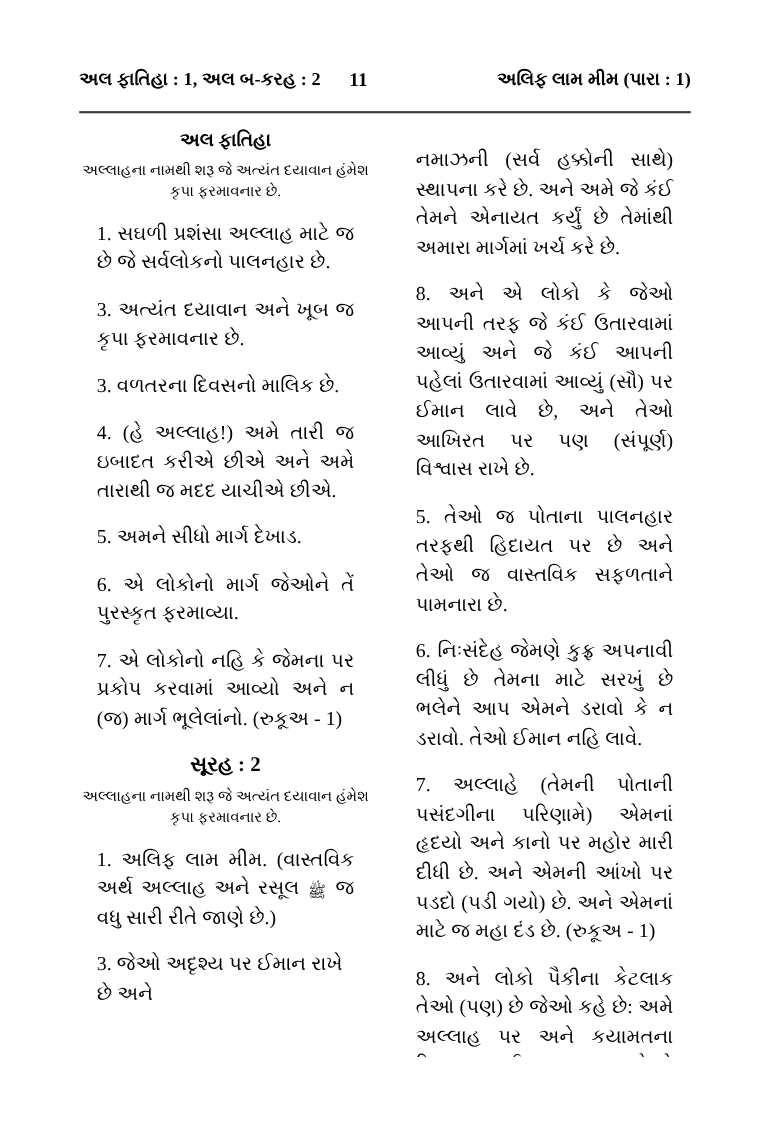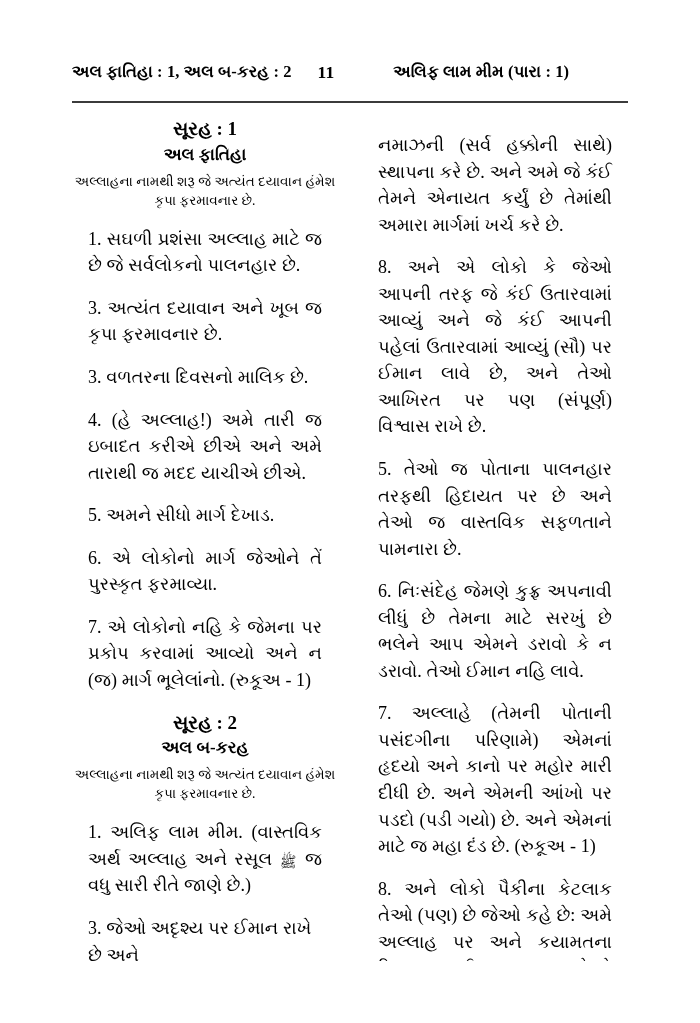--- a/index.html
+++ b/index.html
@@ -42,21 +42,21 @@
   .head-left {
     flex: 0 0 auto;
   }
   .head-folio {
     flex: 0 0 auto;
     margin-left: 26px;
     font-size: 17.5px;
   }
   .head-right {
     flex: 1 1 auto;
-    text-align: center;
+    text-align: right;
     font-size: 16.5px;
   }
 
   .head-rule {
     position: absolute;
     left: 72px;
     top: 101px;
     width: 556px;
     height: 0;
     border-top: 2px solid #3b3b3b;
@@ -134,34 +134,32 @@
     <span class="head-left">અલ ફાતિહા : 1, અલ બ-કરહ : 2</span>
     <span class="head-folio">11</span>
     <span class="head-right">અલિફ લામ મીમ (પારા : 1)</span>
   </div>
   <div class="head-rule"></div>
 
   <div class="columns">
 
     <div class="col">
 
-      <div class="surah-title">સૂરહ : 1</div>
       <div class="surah-name">અલ ફાતિહા</div>
       <div class="bismillah">અલ્લાહના નામથી શરૂ જે અત્યંત દયાવાન હંમેશ કૃપા ફરમાવનાર છે.</div>
 
       <p class="ayah">1. સઘળી પ્રશંસા અલ્લાહ માટે જ છે જે સર્વલોકનો પાલનહાર છે.</p>
       <p class="ayah">3. અત્યંત દયાવાન અને ખૂબ જ કૃપા ફરમાવનાર છે.</p>
       <p class="ayah ragged">3. વળતરના દિવસનો માલિક છે.</p>
       <p class="ayah">4. (હે અલ્લાહ!) અમે તારી જ ઇબાદત કરીએ છીએ અને અમે તારાથી જ મદદ યાચીએ છીએ.</p>
       <p class="ayah ragged">5. અમને સીધો માર્ગ દેખાડ.</p>
       <p class="ayah">6. એ લોકોનો માર્ગ જેઓને તેં પુરસ્કૃત ફરમાવ્યા.</p>
       <p class="ayah">7. એ લોકોનો નહિ કે જેમના પર પ્રકોપ કરવામાં આવ્યો અને ન (જ) માર્ગ ભૂલેલાંનો. (રુકૂઅ - 1)</p>
 
       <div class="surah-title">સૂરહ : 2</div>
-      <div class="surah-name">અલ બ-કરહ</div>
       <div class="bismillah">અલ્લાહના નામથી શરૂ જે અત્યંત દયાવાન હંમેશ કૃપા ફરમાવનાર છે.</div>
 
       <p class="ayah"><span>1. અલિફ લામ મીમ. (વાસ્તવિક અર્થ અલ્લાહ અને રસૂલ </span><span class="sallam">ﷺ</span><span> જ વધુ સારી રીતે જાણે છે.)</span></p>
 
       <p class="ayah last-open">3. જેઓ અદૃશ્ય પર ઈમાન રાખે છે અને</p>
     </div>
 
     <div class="col">
 
       <p class="ayah">નમાઝની (સર્વ હક્કોની સાથે) સ્થાપના કરે છે. અને અમે જે કંઈ તેમને એનાયત કર્યું છે તેમાંથી અમારા માર્ગમાં ખર્ચ કરે છે.</p>

